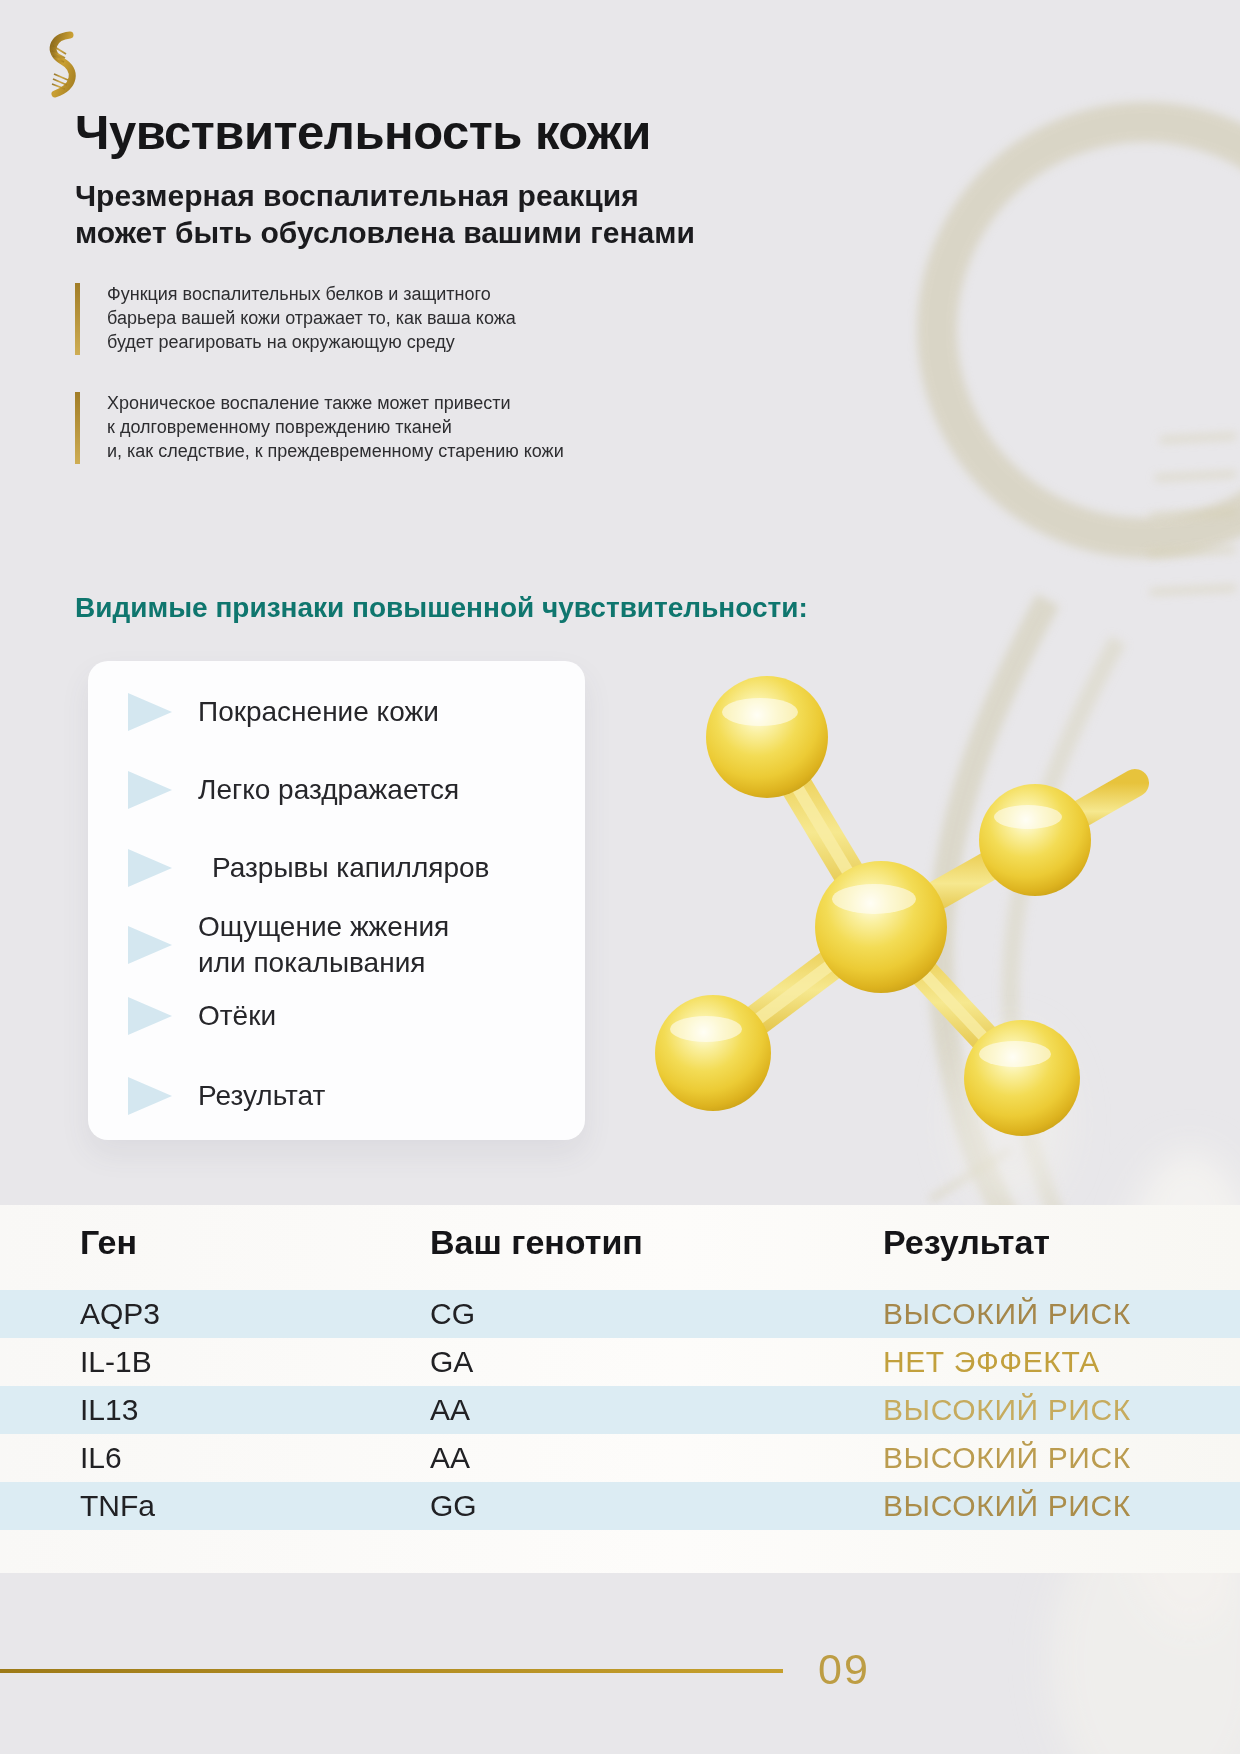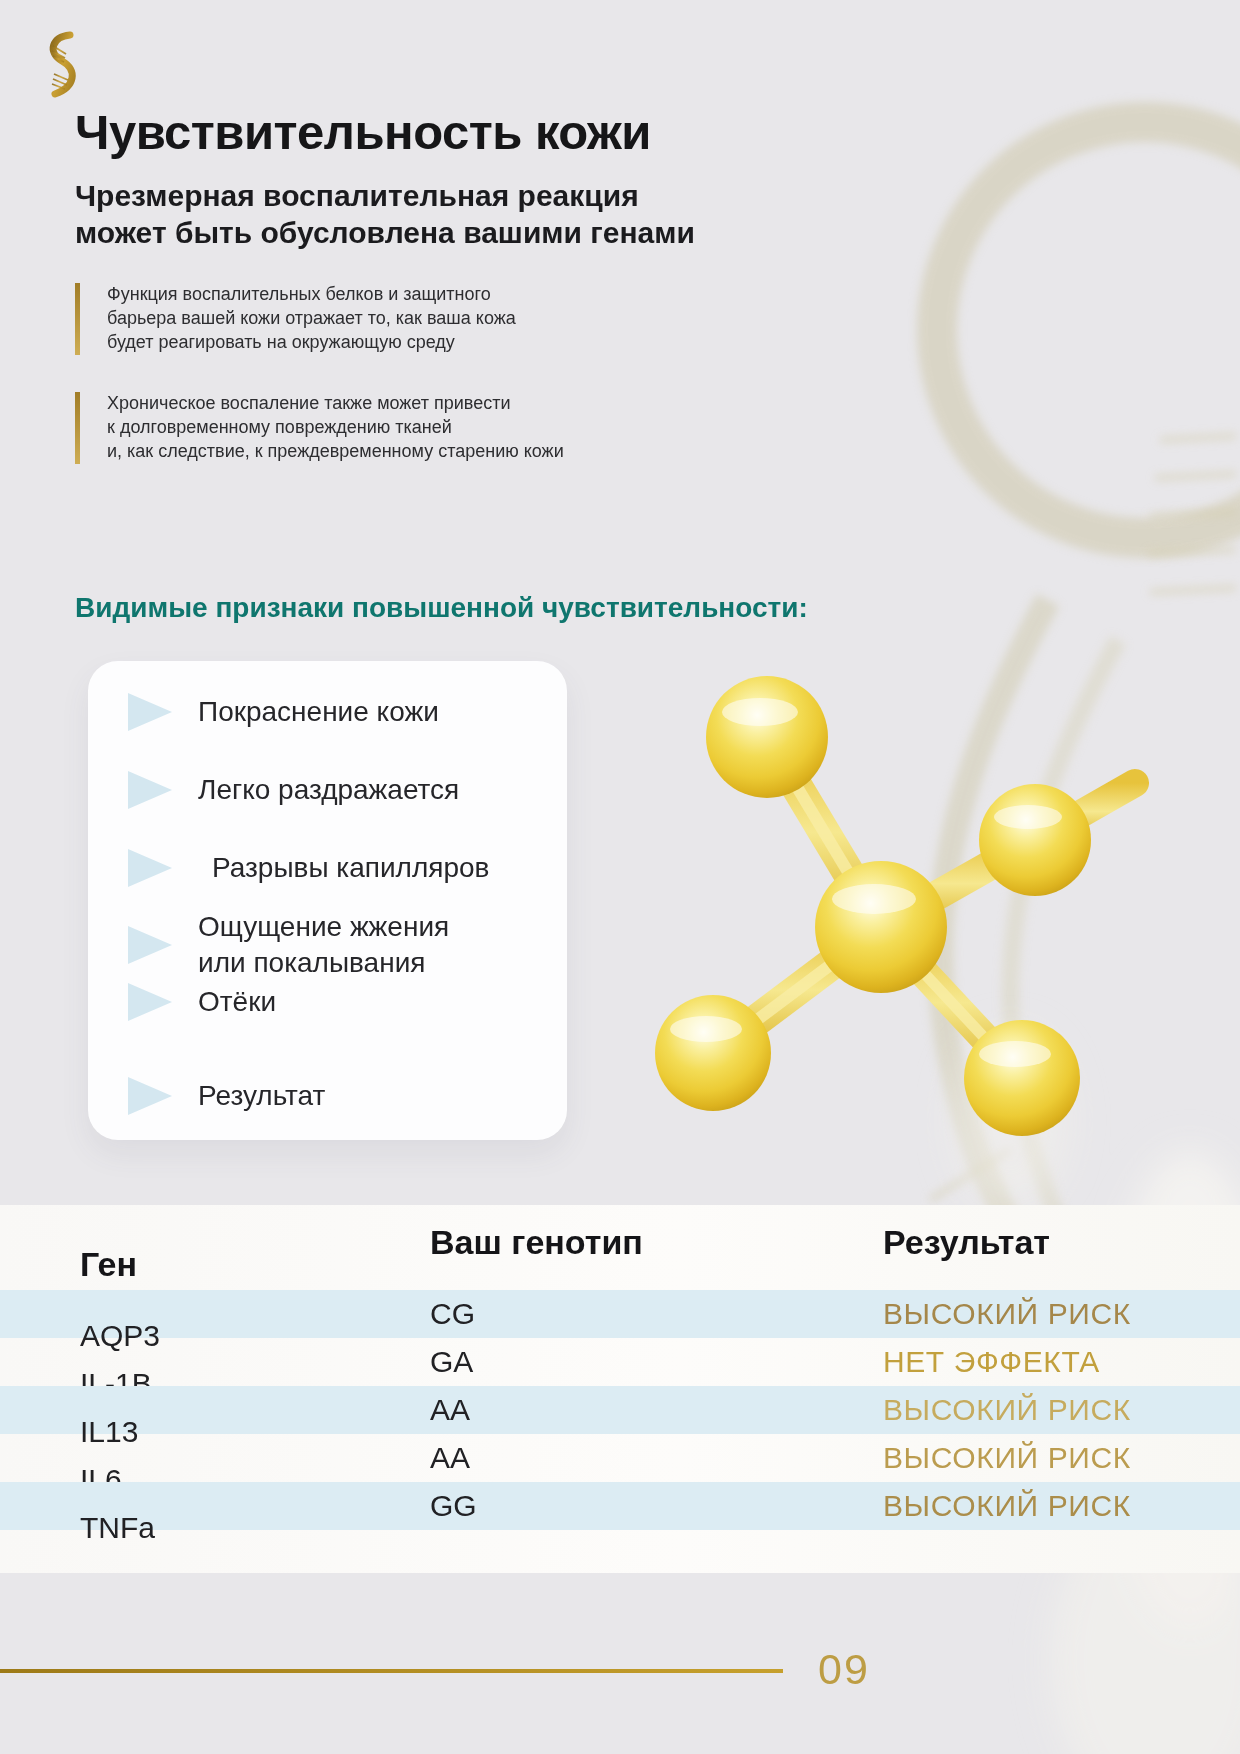--- a/index.html
+++ b/index.html
@@ -36,22 +36,23 @@
   .para-1{top:283px;}
   .para-2{top:392px;}
 
   
   .signs-heading{
     position:absolute;left:75px;top:592px;width:860px;
     font-size:28px;font-weight:700;color:#0f766e;
   }
   .signs-card{
     position:absolute;left:88px;top:661px;width:479px;height:479px;
-    background:#fdfdfe;border-radius:30px;
+    background:#fdfdfe;border-radius:20px;
     box-shadow:0 14px 30px rgba(80,80,100,0.08);
+    padding-left:18px;
   }
   .sign-item{
     position:absolute;left:40px;
     display:flex;align-items:center;gap:26px;
   }
   .sign-item .tri{
     width:0;height:0;flex:0 0 auto;
     border-top:19px solid transparent;
     border-bottom:19px solid transparent;
     border-left:44px solid #d4e7f0;
@@ -60,21 +61,21 @@
     font-size:28px;color:#26262a;line-height:1.27;white-space:pre-line;
   }
 
   
   .table-band{
     position:absolute;left:0;top:1205px;width:1240px;height:368px;
     background:linear-gradient(90deg,#f9f8f6,#fdfcfa 55%,#f8f7f3);
   }
   .thead{position:absolute;top:18px;height:50px;width:100%;}
   .th{position:absolute;font-size:34px;font-weight:800;color:#151518;}
-  .col1{left:80px;margin-top:22px;} .col2{left:430px;} .col3{left:883px;}
+  .col1{left:80px;} .col2{left:430px;} .col3{left:883px;}
   .trow{
     position:absolute;left:0;width:1240px;height:48px;
   }
   .trow.striped{background:#dcecf3;}
   .td{
     position:absolute;top:50%;transform:translateY(-50%);
     font-size:30px;color:#212124;
   }
   .td.result{font-weight:500;letter-spacing:0.6px;}
 
@@ -170,21 +171,21 @@
     </div>
     <div class="sign-item" style="top:188px;gap:40px;">
       <span class="tri"></span>
       <span class="txt">Разрывы капилляров</span>
     </div>
     <div class="sign-item" style="top:248px;">
       <span class="tri"></span>
       <span class="txt">Ощущение жжения
 или покалывания</span>
     </div>
-    <div class="sign-item" style="top:322px;">
+    <div class="sign-item" style="top:336px;">
       <span class="tri"></span>
       <span class="txt">Отёки</span>
     </div>
     <div class="sign-item" style="top:416px;">
       <span class="tri"></span>
       <span class="txt">Результат</span>
     </div>
   </div>
 
   <svg style="position:absolute;left:550px;top:555px;" width="600" height="660" viewBox="0 0 600 660">

